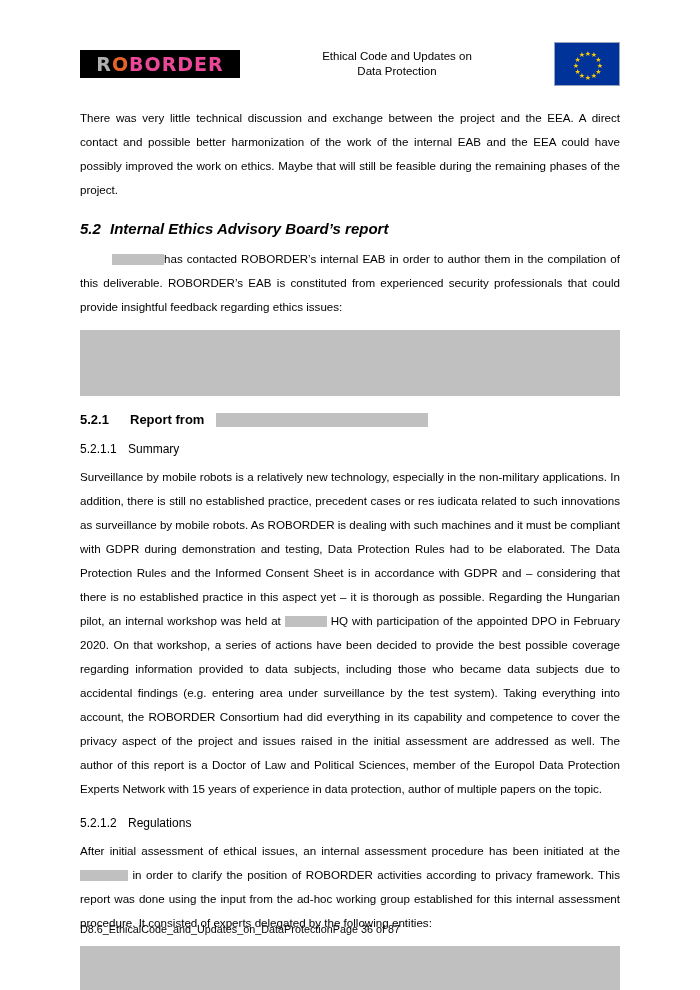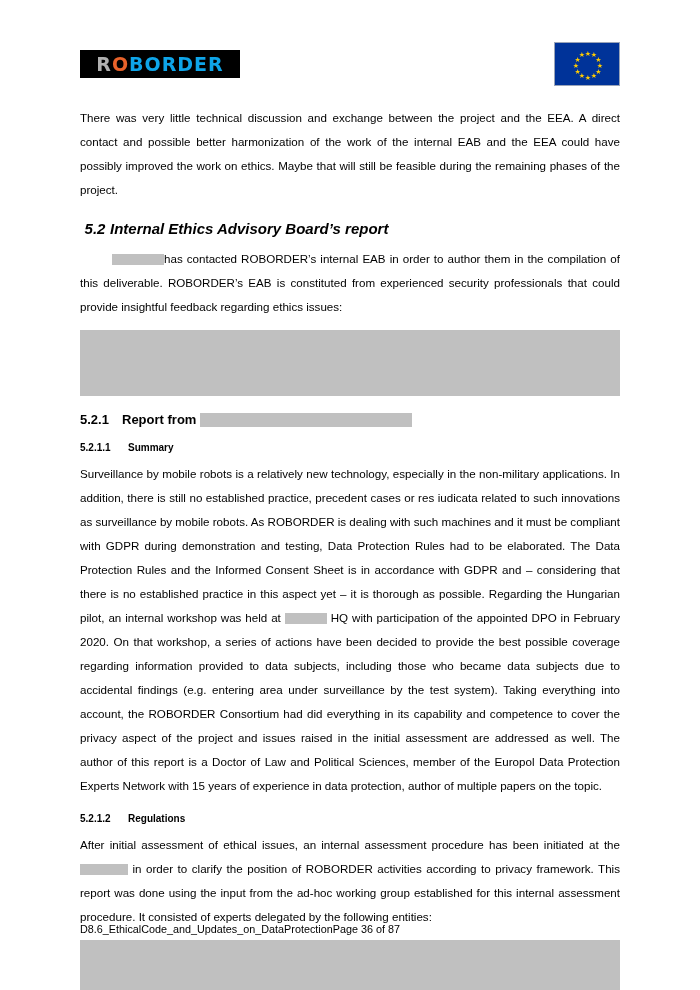--- a/index.html
+++ b/index.html
@@ -43,21 +43,21 @@
     font-size: 19px;
     font-family: "DejaVu Sans", sans-serif;
   }
   .logo .logo-r {
     color: #b0b0b0;
   }
   .logo .logo-o {
     color: #e8622a;
   }
   .logo .logo-rest {
-    color: #0ea5e9;
+    color: #ec4899;
   }
   .header-title {
     flex: 1;
     text-align: center;
     font-size: 11.5px;
     line-height: 15px;
     padding: 0 16px;
   }
   .eu-flag {
     width: 66px;
@@ -87,33 +87,32 @@
 
   h2.section-h2 {
     font-size: 15px;
     font-style: italic;
     font-weight: bold;
     margin: 18px 0 10px 0;
   }
   h2.section-h2 .num {
     display: inline-block;
     min-width: 30px;
-    text-align: center;
   }
   h3.section-h3 {
     font-size: 13px;
     font-weight: bold;
     margin: 16px 0 10px 0;
     display: flex;
     align-items: center;
-    gap: 4px;
+    gap: 12px;
   }
   h4.section-h4 {
-    font-size: 10px;
-    font-weight: bold;
+    font-size: 12px;
+    font-weight: normal;
     margin: 15px 0 9px 0;
   }
   h4.section-h4 .num {
     display: inline-block;
     min-width: 48px;
   }
   h3.section-h3 .num {
     display: inline-block;
     min-width: 38px;
   }
@@ -167,20 +166,24 @@
 </head>
 <body>
 
 <div class="page">
 
   <div class="header">
     <div class="logo">
       <span class="logo-r">R</span>
         <span class="logo-o">O</span>
         <span class="logo-rest">BORDER</span>
+    </div>
+    <div class="header-title">
+      <div>Ethical Code and Updates on</div>
+      <div>Data Protection</div>
     </div>
     <div class="eu-flag" id="euflag">
         <span class="eu-star" style="left: 29.5px; top: 6.5px;">★</span>
         <span class="eu-star" style="left: 35.5px; top: 8.1077px;">★</span>
         <span class="eu-star" style="left: 39.8923px; top: 12.5px;">★</span>
         <span class="eu-star" style="left: 41.5px; top: 18.5px;">★</span>
         <span class="eu-star" style="left: 39.8923px; top: 24.5px;">★</span>
         <span class="eu-star" style="left: 35.5px; top: 28.8923px;">★</span>
         <span class="eu-star" style="left: 29.5px; top: 30.5px;">★</span>
         <span class="eu-star" style="left: 23.5px; top: 28.8923px;">★</span>

